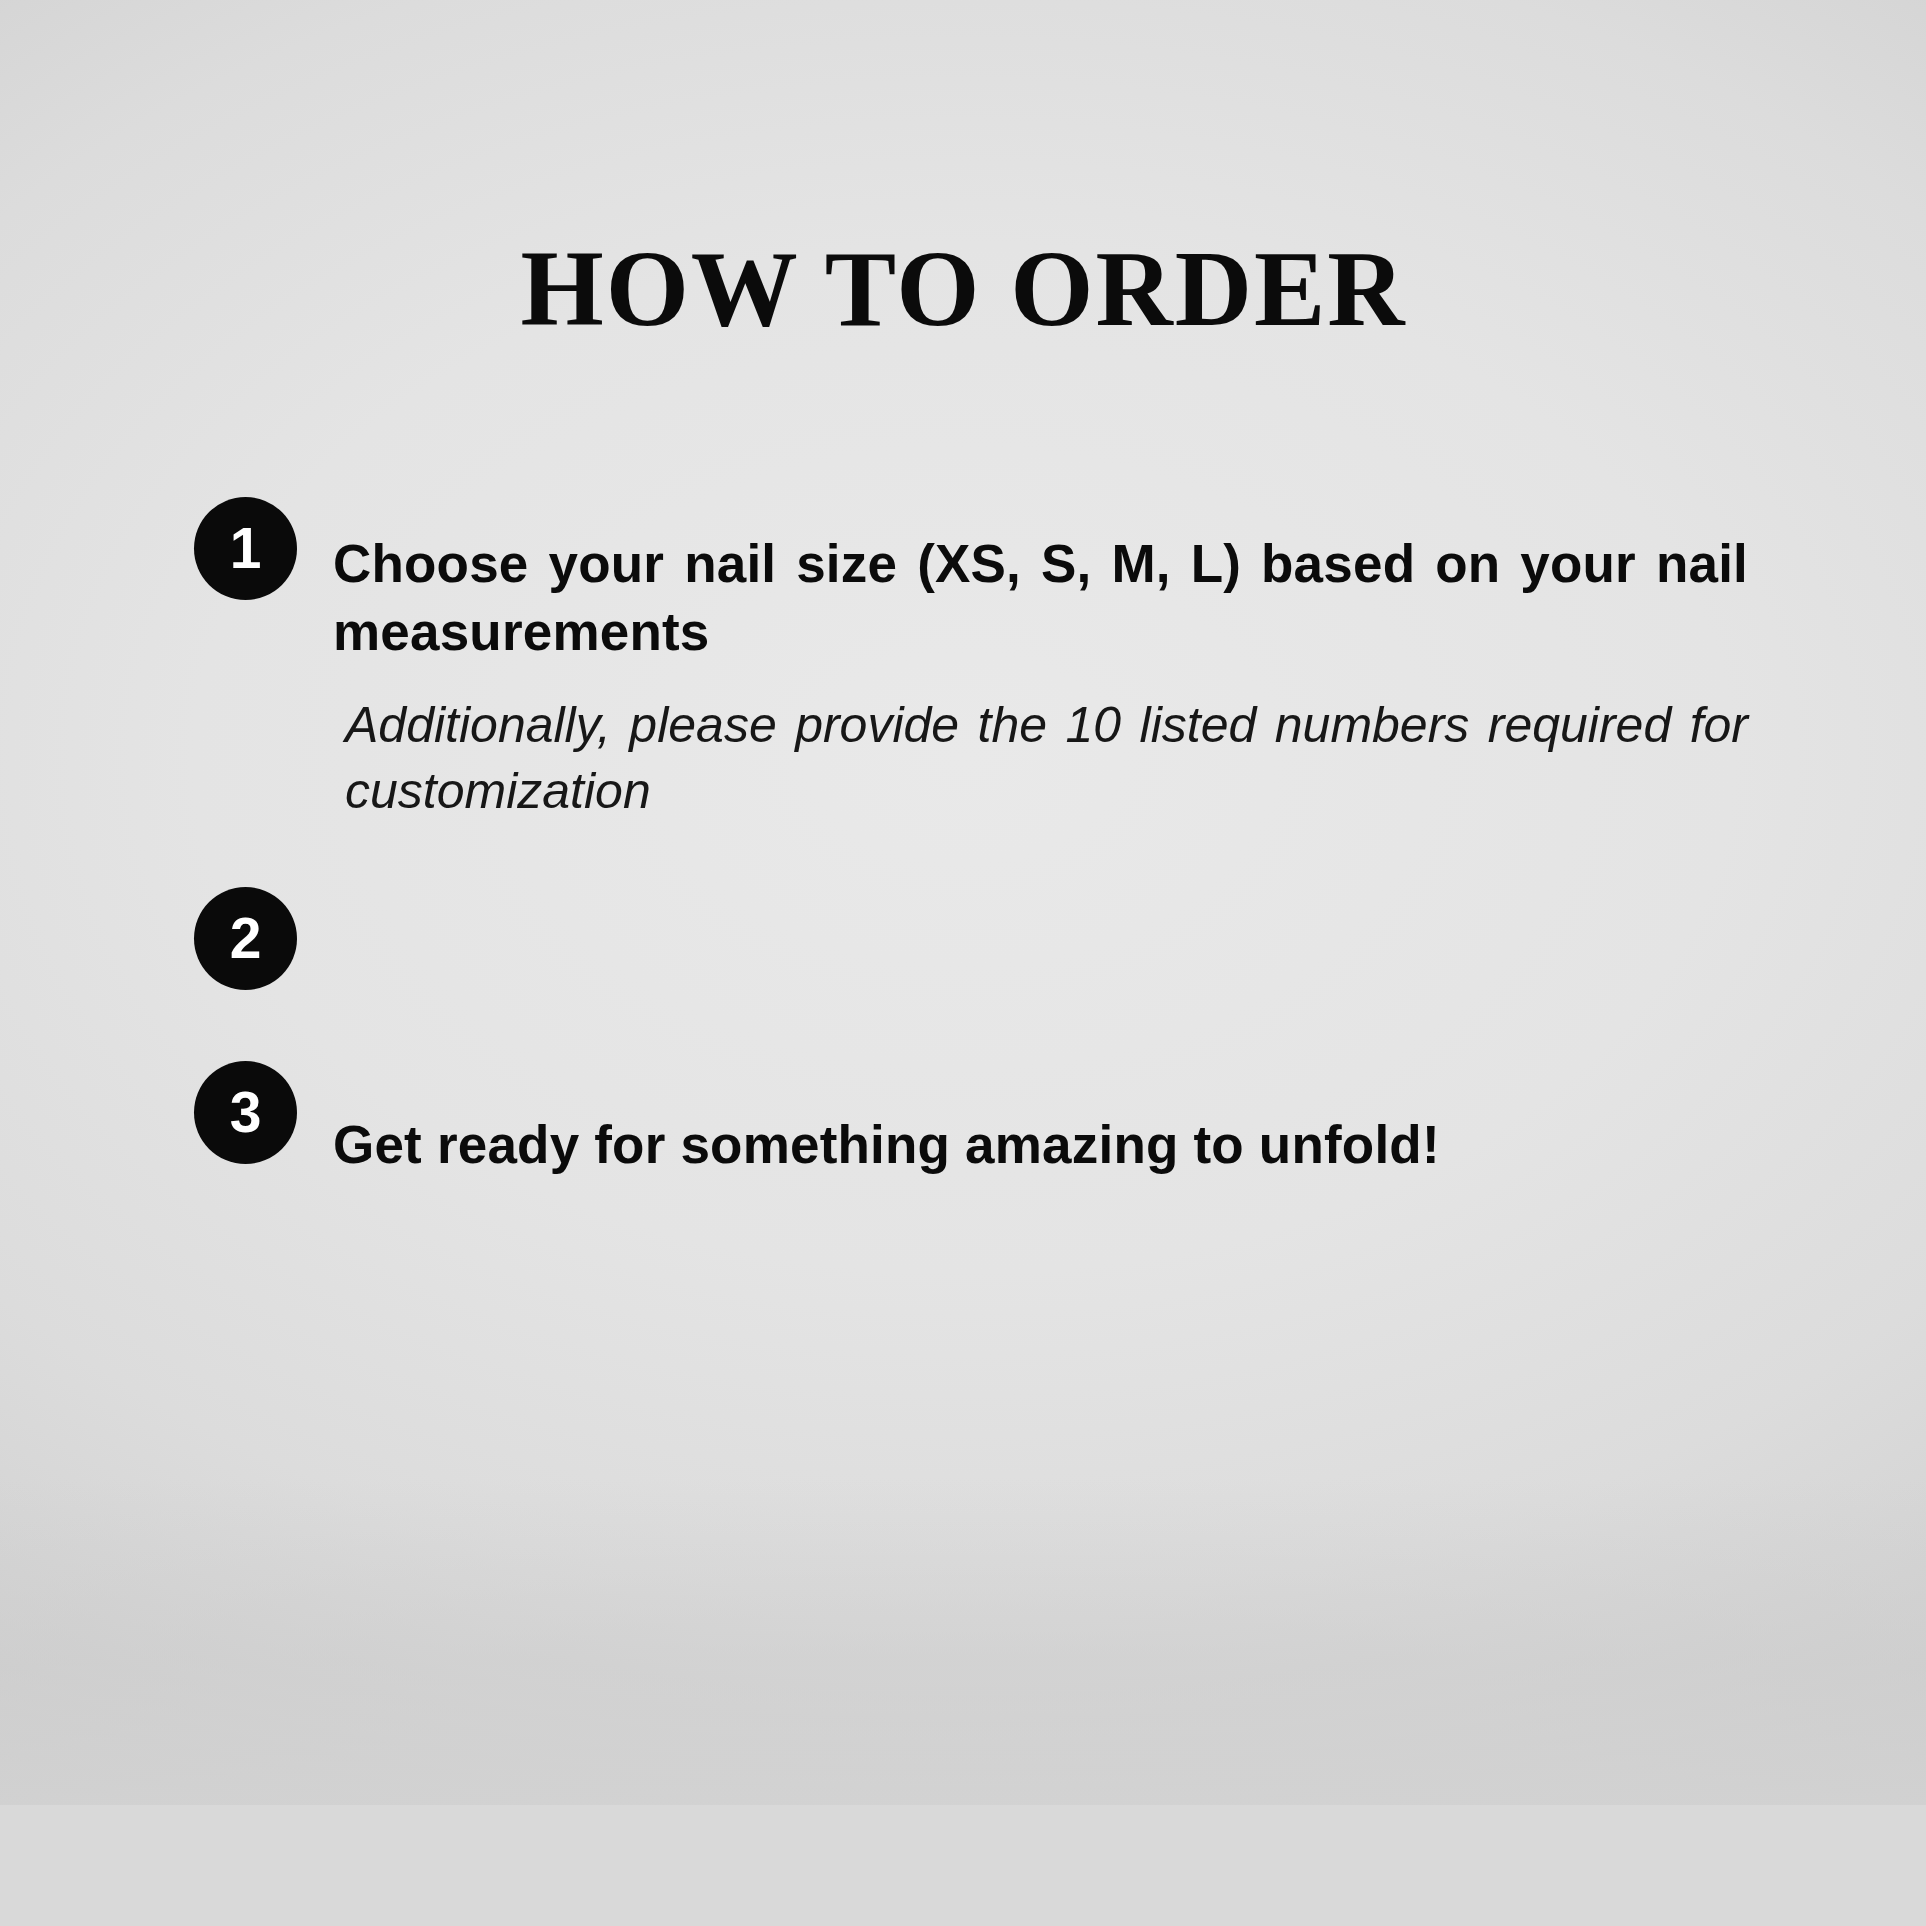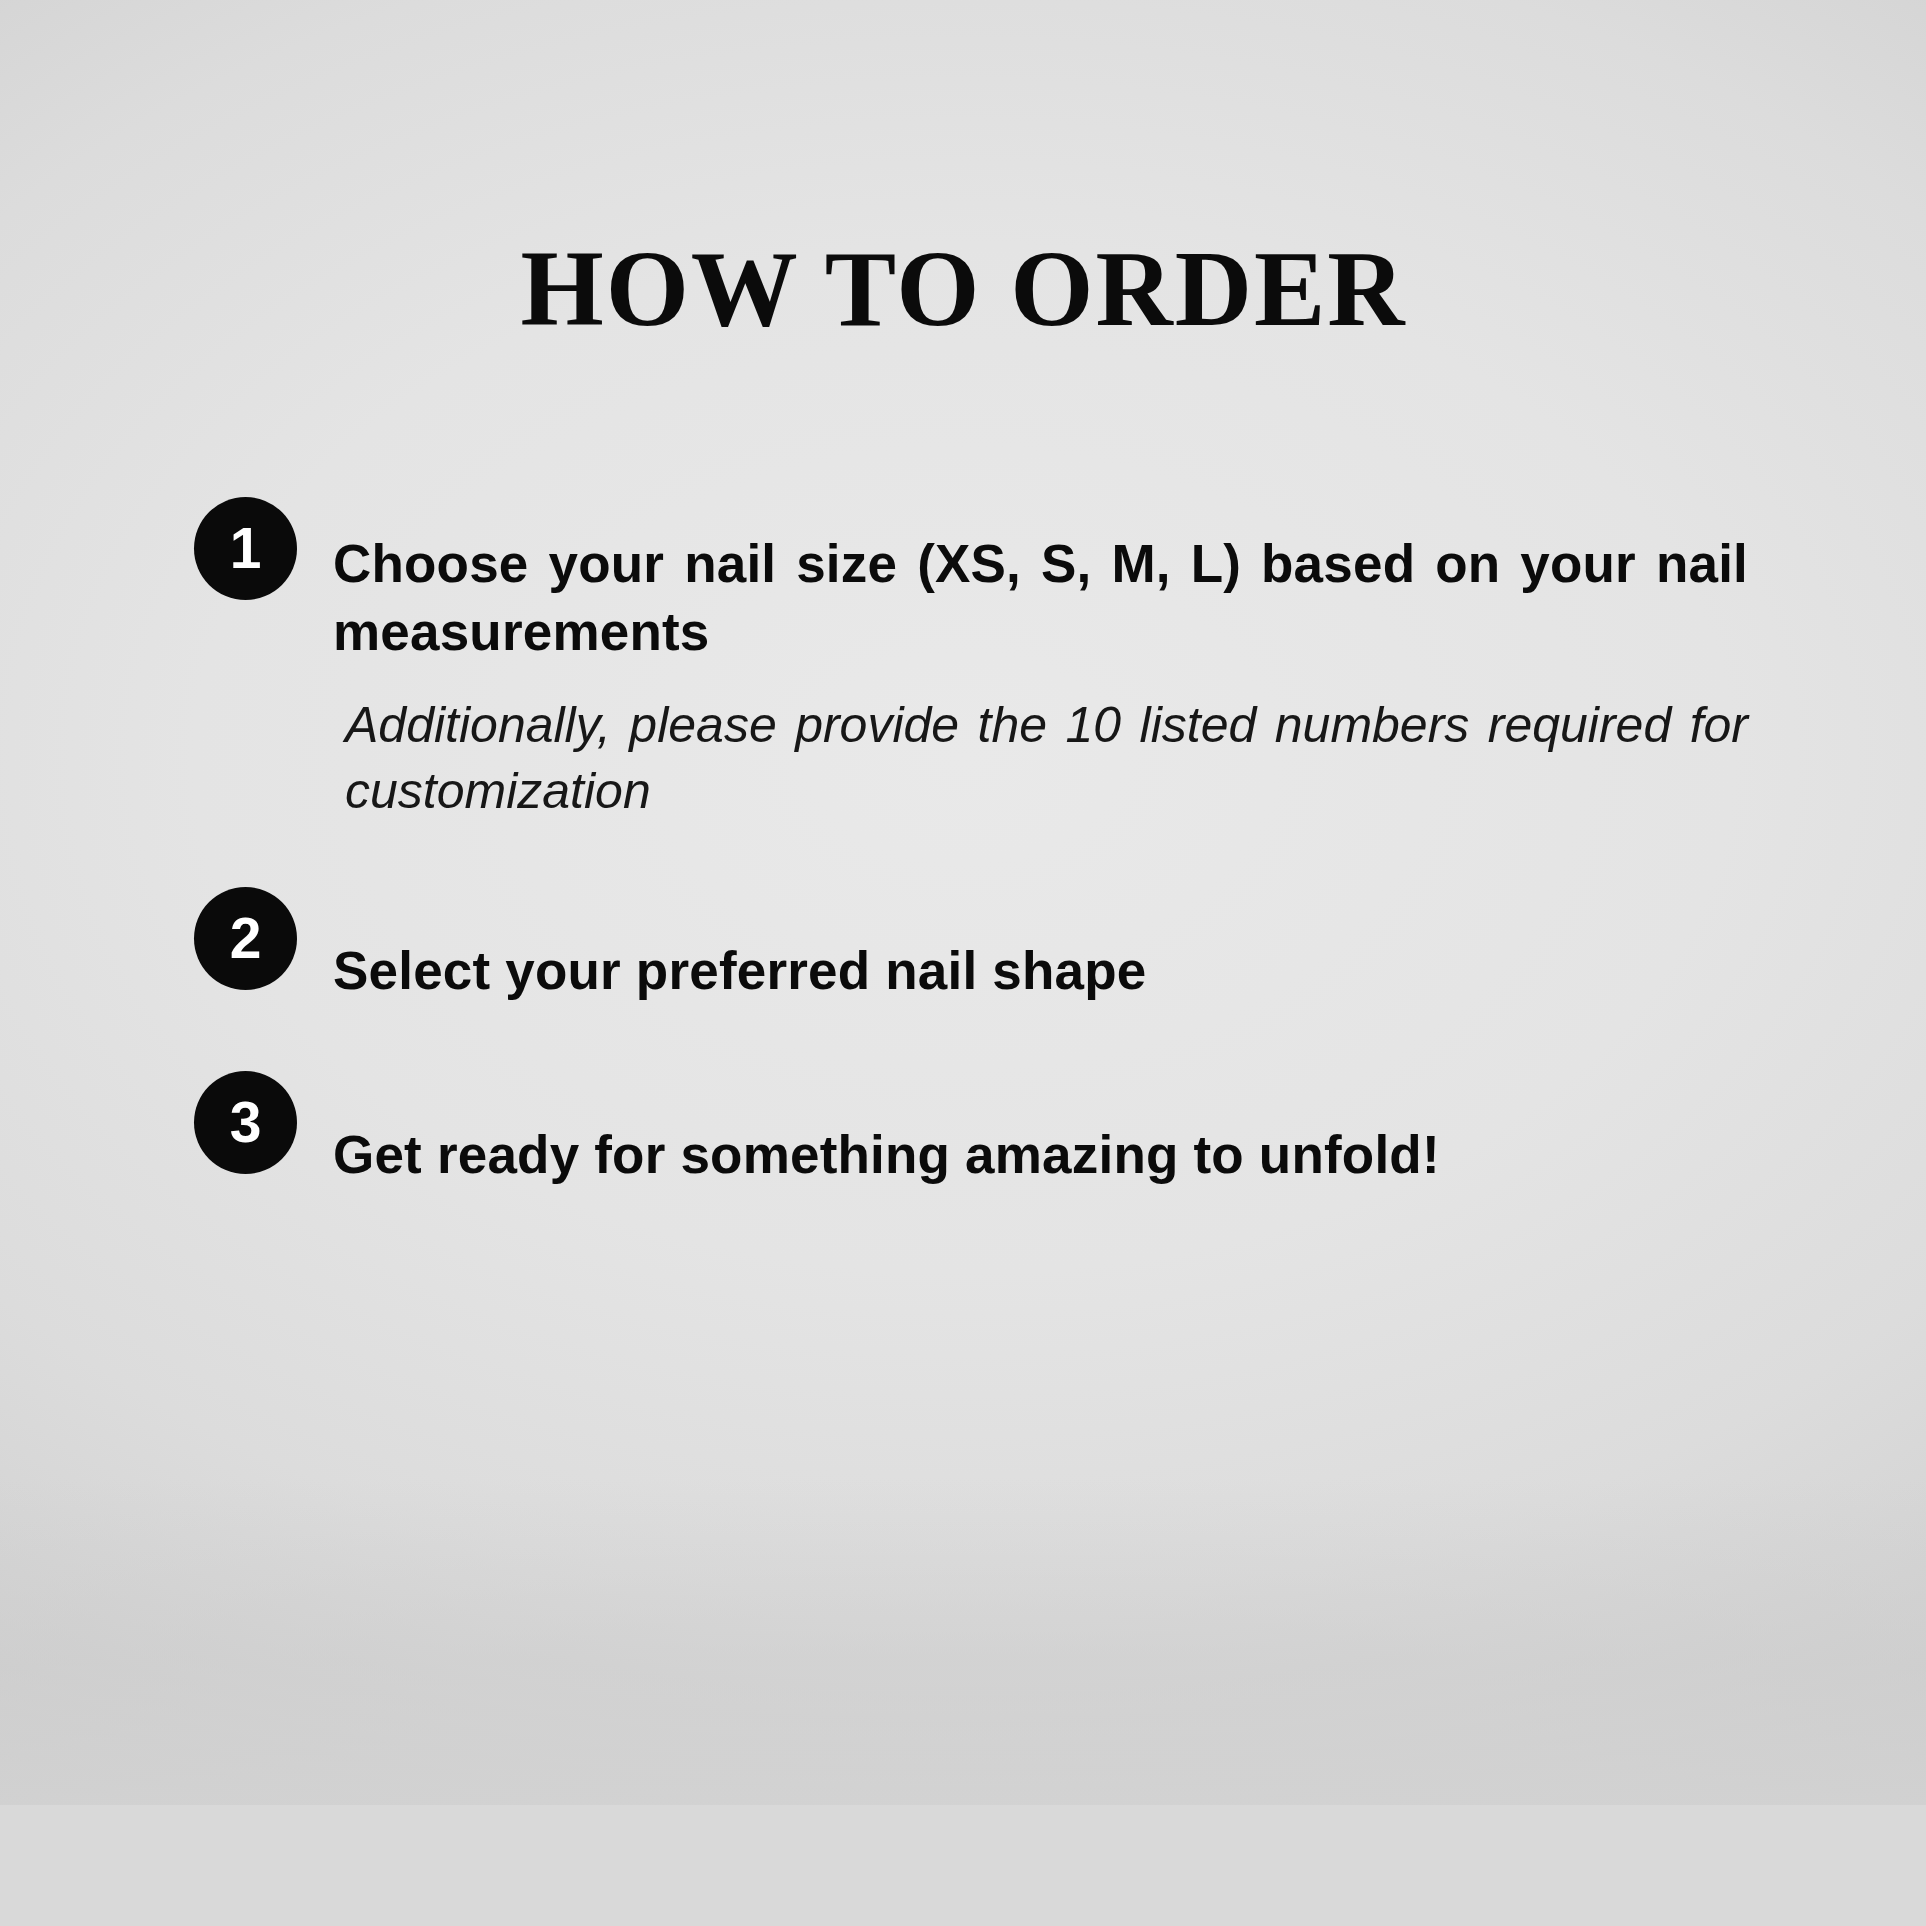--- a/index.html
+++ b/index.html
@@ -143,23 +143,20 @@
     <div class="step step-1">
       <div class="badge">1</div>
       <div class="step-body">
         <div class="step-title">Choose your nail size (XS, S, M, L) based on your nail measurements</div>
         <div class="step-note">Additionally, please provide  the 10 listed numbers required for customization</div>
       </div>
     </div>
 
     <div class="step step-2">
       <div class="badge">2</div>
-      <div class="step-body">
-        <div class="step-title">Select your preferred nail shape</div>
-      </div>
     </div>
 
     <div class="step step-3">
       <div class="badge">3</div>
       <div class="step-body">
         <div class="step-title">Get ready for something amazing to unfold!</div>
       </div>
     </div>
 
   </div>

